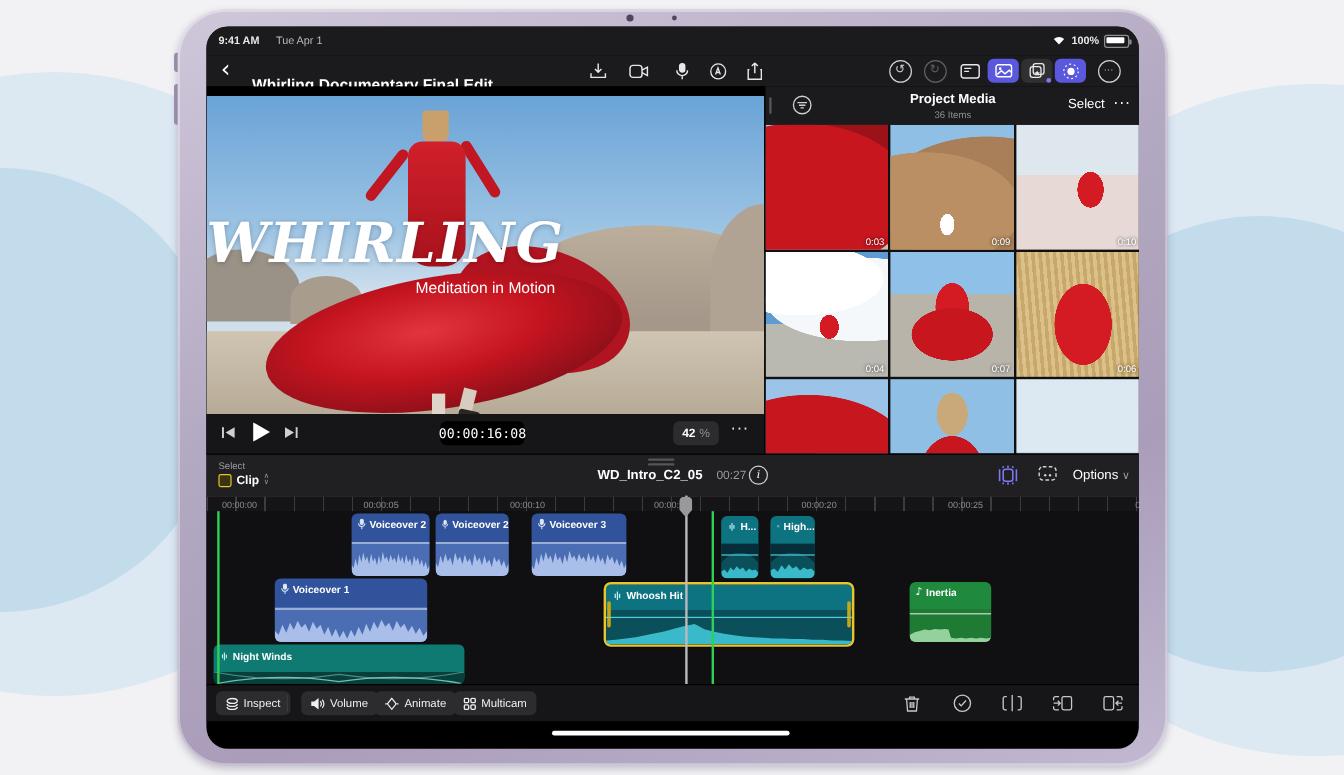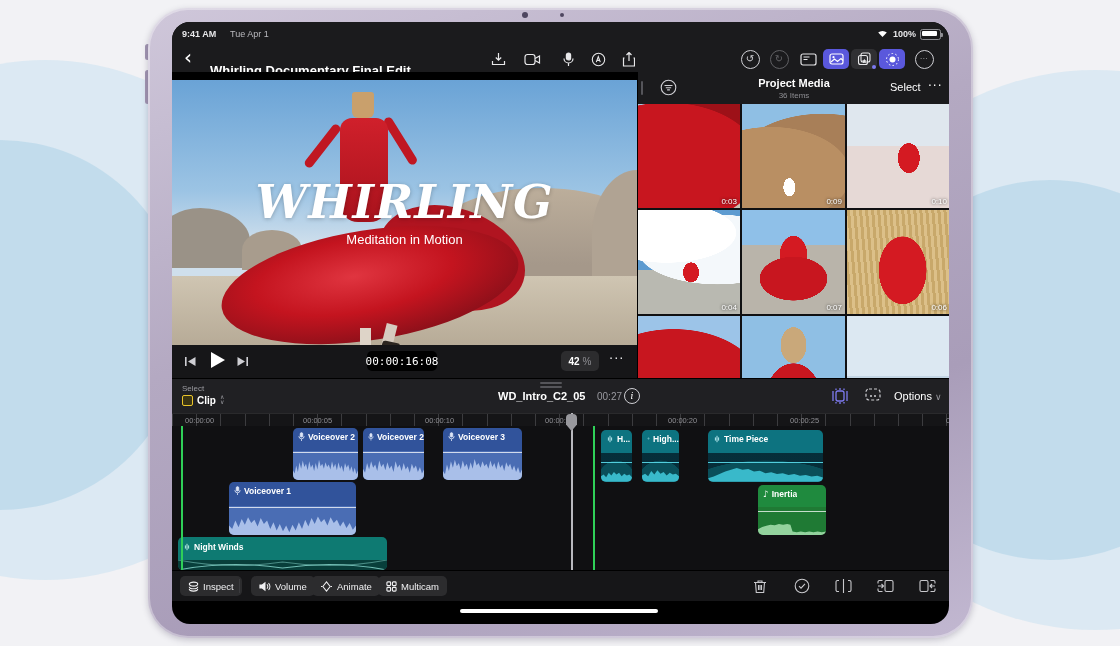--- a/index.html
+++ b/index.html
@@ -30,21 +30,21 @@
            align-items:center;justify-content:center;font-size:10px;color:#cfcfd4;
            font-family:"DejaVu Sans",sans-serif;line-height:1;}
   .dim{opacity:.38;}
   
   .viewer{position:absolute;left:0;top:50px;width:465px;height:306px;background:#000;}
   .video{position:absolute;left:0;top:8px;width:465px;height:265px;overflow:hidden;background:#000;}
   .sky{position:absolute;inset:0;background:linear-gradient(180deg,#6aa3d6 0%,#9cc4e4 42%,#cfdfec 62%,#cfdfec 100%);}
   .ground{position:absolute;left:0;bottom:0;width:100%;height:26%;
           background:linear-gradient(180deg,#cfc5b2 0%,#b7ab97 100%);}
   .hill{position:absolute;background:#b2a593;}
-  .vtitle{position:absolute;left:0;top:95px;width:100%;text-align:center;
+  .vtitle{position:absolute;left:0;top:95px;width:100%;
           font-family:"DejaVu Serif",serif;font-style:italic;font-weight:bold;
           font-size:46px;letter-spacing:1px;color:#fff;text-shadow:0 1px 4px rgba(0,0,0,.25);}
   .vsub{position:absolute;left:0;top:152px;width:100%;text-align:center;font-size:13px;color:#fff;}
   .controls{position:absolute;left:0;top:273px;width:465px;height:33px;background:#161618;}
   .tcpill{position:absolute;left:195px;top:6px;width:70px;height:20px;background:#000;border-radius:5px;
           display:flex;align-items:center;justify-content:center;font-size:11px;color:#fff;
           font-family:"DejaVu Sans Mono",monospace;}
   .zoompill{position:absolute;left:389px;top:6px;width:38px;height:20px;background:#2c2c2e;border-radius:5px;
           display:flex;align-items:center;justify-content:center;font-size:10px;color:#ddd;gap:3px;}
   
@@ -425,52 +425,54 @@
           <span>High...</span>
           </span>
         <div class="fade"></div>
         <div class="volline" style="top:62%;background:rgba(90,220,235,.9);"></div>
         <div class="wave" style="height:34%;">
             <svg viewBox="0 0 60 20" preserveAspectRatio="none">
               <path fill="rgba(62,196,214,.9)" d="M0 20 L0 13 5 11 10 14 15 8 20 12 25 7 30 11 35 9 40 13 45 10 50 12 55 11 60 14 60 20 Z"></path>
             </svg>
           </div>
       </div>
-      <div class="clip teal" style="left:536px;top:4px;width:115px;height:52px;">
-        <span class="lbl">
-            <svg width="8" height="8" viewBox="0 0 10 10" stroke="#bfeef4" stroke-width="1.2" fill="none">
-              <path d="M1 5v0M3 3v4M5 1v8M7 3v4M9 5v0"></path>
-            </svg>
-          <span>Time Piece</span>
-          </span>
-        <div class="fade"></div>
-        <div class="volline" style="top:62%;background:rgba(90,220,235,.9);"></div>
-        <div class="wave" style="height:36%;">
-            <svg viewBox="0 0 200 22" preserveAspectRatio="none">
-              <path fill="rgba(62,196,214,.9)" d="M0 22 L0 18 10 16 20 13 30 10 40 8 50 6 60 8 70 7 80 10 90 9 100 12 110 11 120 13 130 12 140 14 150 13 160 15 170 14 180 16 190 15 200 17 200 22 Z"></path>
-            </svg>
-          </div>
-      </div>
 
       <div class="clip blue" style="left:57px;top:56px;width:127px;height:53px;">
         <span class="lbl">
             <svg width="7" height="10" viewBox="0 0 8 11" fill="none" stroke="#dfe6f6" stroke-width="1">
               <rect x="2.6" y="0.5" width="2.8" height="5" rx="1.4" fill="#dfe6f6"></rect>
               <path d="M1 4.5a3 3 0 0 0 6 0M4 8v2"></path>
             </svg>
           <span>Voiceover 1</span>
           </span>
         <div class="volline" style="top:47%;"></div>
         <div class="wave" style="height:50%;">
             <svg viewBox="0 0 240 32" preserveAspectRatio="none">
               <path fill="rgba(186,206,242,.85)" d="M0 32 L0 20 6 24 12 14 18 22 24 12 30 19 36 10 42 17 48 13 54 21 60 11 66 18 72 14 78 24 84 16 90 26 96 18 102 27 108 20 114 28 120 19 126 26 132 16 138 24 144 13 150 21 156 11 162 18 168 9 174 16 180 12 186 20 192 10 198 17 204 13 210 21 216 15 222 23 228 17 234 25 240 20 240 32 Z"></path>
             </svg>
           </div>
       </div>
 
+      <div class="clip" style="left:331px;top:59px;width:205px;height:50px;background:linear-gradient(180deg,#0d7380 0 42%,#0a4f5a 42% 100%);
+                  border:2.5px solid #e9c42a;border-radius:6px;box-shadow:0 0 0 1px rgba(0,0,0,.4);">
+        <span class="lbl">
+            <svg width="9" height="9" viewBox="0 0 10 10" stroke="#bfeef4" stroke-width="1.2" fill="none">
+              <path d="M1 5v0M3 3v4M5 1v8M7 3v4M9 5v0"></path>
+            </svg>
+          <span>Whoosh Hit</span>
+          </span>
+        <span style="position:absolute;left:1px;top:14px;width:3px;height:22px;background:#caa512;border-radius:2px;"></span>
+        <span style="position:absolute;right:1px;top:14px;width:3px;height:22px;background:#caa512;border-radius:2px;"></span>
+        <div class="volline" style="top:54%;background:rgba(90,220,235,.9);"></div>
+        <div class="wave" style="height:44%;">
+            <svg viewBox="0 0 200 40" preserveAspectRatio="none">
+              <path fill="rgba(62,196,214,.9)" d="M0 40 L0 34 8 33 16 31 24 29 32 26 40 23 48 20 56 16 64 12 72 9 76 13 80 17 88 21 96 24 104 26 112 28 120 29 128 30 136 31 144 31 152 32 160 32 168 33 176 33 184 34 192 34 200 35 200 40 Z"></path>
+            </svg>
+          </div>
+      </div>
 
       <div class="clip green" style="left:586px;top:59px;width:68px;height:50px;">
         <span class="lbl">
             <span class="djv" style="font-size:9px;">♪</span>
           <span>Inertia</span>
           </span>
         <div class="volline" style="top:52%;"></div>
         <div class="wave" style="height:46%;">
             <svg viewBox="0 0 130 40" preserveAspectRatio="none">
               <path fill="rgba(160,220,168,.9)" d="M0 40 L0 30 8 26 16 24 24 22 32 23 40 21 48 22 56 21 62 22 66 34 74 35 82 34 90 35 98 34 106 35 114 34 122 35 130 34 130 40 Z"></path>

